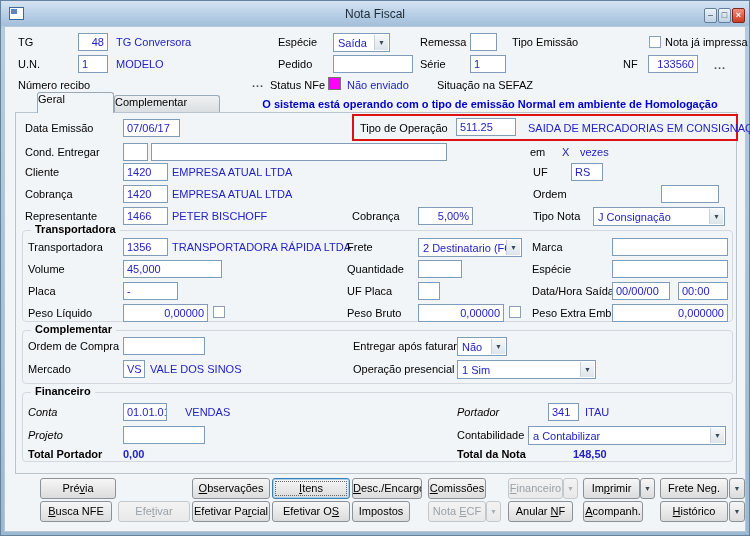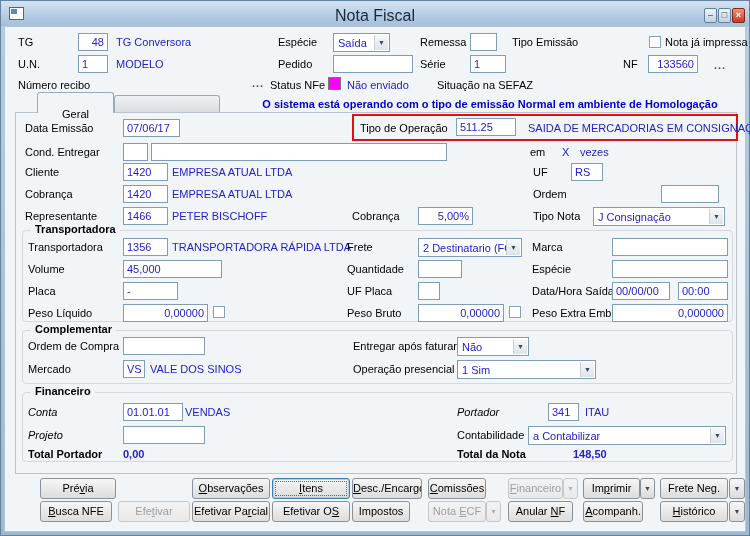--- a/index.html
+++ b/index.html
@@ -1,36 +1,36 @@
 <!DOCTYPE html>
 <html><head>
 <meta charset="utf-8">
 <style>
   html,body{margin:0;padding:0}
   #page{position:relative;width:750px;height:536px;font-family:"Liberation Sans",sans-serif;font-size:11px;color:#000;overflow:hidden;background:#9db8d1}
   .frame{position:absolute;inset:0;border:1px solid #63839f;background:linear-gradient(#b7cde2,#9db8d1)}
   .titlebar{position:absolute;left:1px;right:1px;top:1px;height:25px;background:linear-gradient(#d5e4f3,#b4cce4 60%,#a4bfda)}
-  .title{position:absolute;left:0;right:0;top:6px;text-align:center;font-size:16px;color:#1b2a38}
+  .title{position:absolute;left:0;right:0;top:6px;text-align:center;font-size:12px;color:#1b2a38}
   .winicon{position:absolute;left:8px;top:6px;width:15px;height:13px;background:#fff;border:1px solid #3d6a99;box-sizing:border-box}
   .winicon i{position:absolute;left:1px;top:1px;right:6px;bottom:5px;background:#5b86c0}
   .winbtn{position:absolute;top:7px;height:15px;width:13px;box-sizing:border-box;border:1px solid #62809c;border-radius:2px;background:linear-gradient(#eef4fa,#c0d2e2);font-size:9px;line-height:12px;text-align:center;color:#2c3e50;cursor:default}
   .winbtn.close{background:linear-gradient(#f0907e,#ce3a1f);border-color:#7e2818;color:#fff;font-weight:bold}
   .content{position:absolute;left:4px;top:26px;right:4px;bottom:4px;background:#f2f5f8;border:1px solid #b5c6d6}
   .lbl{position:absolute;white-space:nowrap;color:#000}
   .lbl.i{font-style:italic}
   .lbl.b{font-weight:bold}
   .nav{position:absolute;white-space:nowrap;color:#2222c8}
   .nav.b{font-weight:bold}
   .fld{position:absolute;box-sizing:border-box;height:18px;background:#fff;border:1px solid #7f9db9;color:#2222c8;padding:2px 3px 0;white-space:nowrap;overflow:hidden}
   .fld.r{text-align:right}
   .combo{position:absolute;box-sizing:border-box;height:19px;background:#fff;border:1px solid #7f9db9;color:#2222c8;padding:3px 16px 0 4px;white-space:nowrap;overflow:hidden}
   .combo .arr{position:absolute;right:1px;top:1px;bottom:1px;width:13px;background:linear-gradient(#f6f8fa,#dde4ea);border-left:1px solid #c7d1da;color:#3a4a58;font-size:7px;text-align:center;line-height:16px}
   .chk{position:absolute;width:12px;height:12px;background:#fff;border:1px solid #8aa0b5;box-sizing:border-box}
   .dots{position:absolute;color:#4a4a4a;letter-spacing:1px;font-weight:bold;cursor:default}
-  .tab{position:absolute;box-sizing:border-box;border:1px solid #9aaab9;border-bottom:none;border-radius:3px 3px 0 0;text-align:center;padding-top:15px;cursor:default}
+  .tab{position:absolute;box-sizing:border-box;border:1px solid #9aaab9;border-bottom:none;border-radius:3px 3px 0 0;text-align:left;padding-top:0;cursor:default}
   .tab.active{background:#f2f5f8;z-index:3}
   .tab.inactive{background:linear-gradient(#f0f1f2,#d9dde0);z-index:1}
   .tabpage{position:absolute;left:15px;top:112px;width:720px;height:360px;border:1px solid #b9c4cf;background:#f2f5f8;z-index:2}
   .msg{position:absolute;left:250px;top:98px;width:480px;text-align:center;font-weight:bold;color:#0000cc;white-space:nowrap;z-index:3}
   .group{position:absolute;border:1px solid #d3d9df;border-radius:4px}
   .gtitle{position:absolute;left:8px;top:-8px;background:#f2f5f8;padding:0 4px;font-weight:bold;white-space:nowrap}
   .redbox{position:absolute;left:352px;top:114px;width:386px;height:27px;border:2px solid #dd1111;z-index:4;box-sizing:border-box}
   .swatch{position:absolute;width:13px;height:13px;border:1px solid #777;box-sizing:border-box}
   .btn{position:absolute;height:21px;box-sizing:border-box;background:linear-gradient(#f6f6f6,#dcdcdc);border:1px solid #8a9199;border-radius:3px;font-size:11px;color:#000;text-align:center;line-height:19px;white-space:nowrap;overflow:hidden;cursor:default;z-index:5}
   .btn.dis{color:#9ba1a7;border-color:#c3c8cd;background:linear-gradient(#f3f3f3,#e9e9e9)}
@@ -164,36 +164,36 @@
   <span class="chk z" style="left:509px;top:306px"></span>
   <span class="lbl z" style="left:532px;top:307px">Peso Extra Emb.</span>
   <div class="fld r z" style="left:612px;top:304px;width:116px">0,000000</div>
 
   <div class="group z" style="left:22px;top:330px;width:709px;height:52px">
     <span class="gtitle">Complementar</span>
   </div>
   <span class="lbl z" style="left:28px;top:340px">Ordem de Compra</span>
   <div class="fld z" style="left:123px;top:337px;width:82px"></div>
   <span class="lbl z" style="left:353px;top:340px">Entregar após faturar</span>
-  <div class="combo z" style="left:457px;top:337px;width:72px;">
+  <div class="combo z" style="left:457px;top:337px;width:50px;">
     <span>Não</span><span class="arr">▼</span>
   </div>
   <span class="lbl z" style="left:28px;top:363px">Mercado</span>
   <div class="fld z" style="left:123px;top:360px;width:22px">VS</div>
   <span class="nav z" style="left:150px;top:363px">VALE DOS SINOS</span>
   <span class="lbl z" style="left:353px;top:363px">Operação presencial</span>
   <div class="combo z" style="left:457px;top:360px;width:139px">
     <span>1 Sim</span><span class="arr">▼</span>
   </div>
 
   <div class="group z" style="left:22px;top:392px;width:709px;height:68px">
     <span class="gtitle">Financeiro</span>
   </div>
   <span class="lbl i z" style="left:28px;top:406px">Conta</span>
-  <div class="fld z" style="left:123px;top:403px;width:60px">01.01.01</div>
+  <div class="fld z" style="left:123px;top:403px;width:44px">01.01.01</div>
   <span class="nav z" style="left:185px;top:406px">VENDAS</span>
   <span class="lbl i z" style="left:457px;top:406px">Portador</span>
   <div class="fld z" style="left:548px;top:403px;width:31px">341</div>
   <span class="nav z" style="left:585px;top:406px">ITAU</span>
 
   <span class="lbl i z" style="left:28px;top:429px">Projeto</span>
   <div class="fld z" style="left:123px;top:426px;width:82px"></div>
   <span class="lbl z" style="left:457px;top:429px">Contabilidade</span>
   <div class="combo z" style="left:528px;top:426px;width:198px">
     <span>a Contabilizar</span><span class="arr">▼</span>

